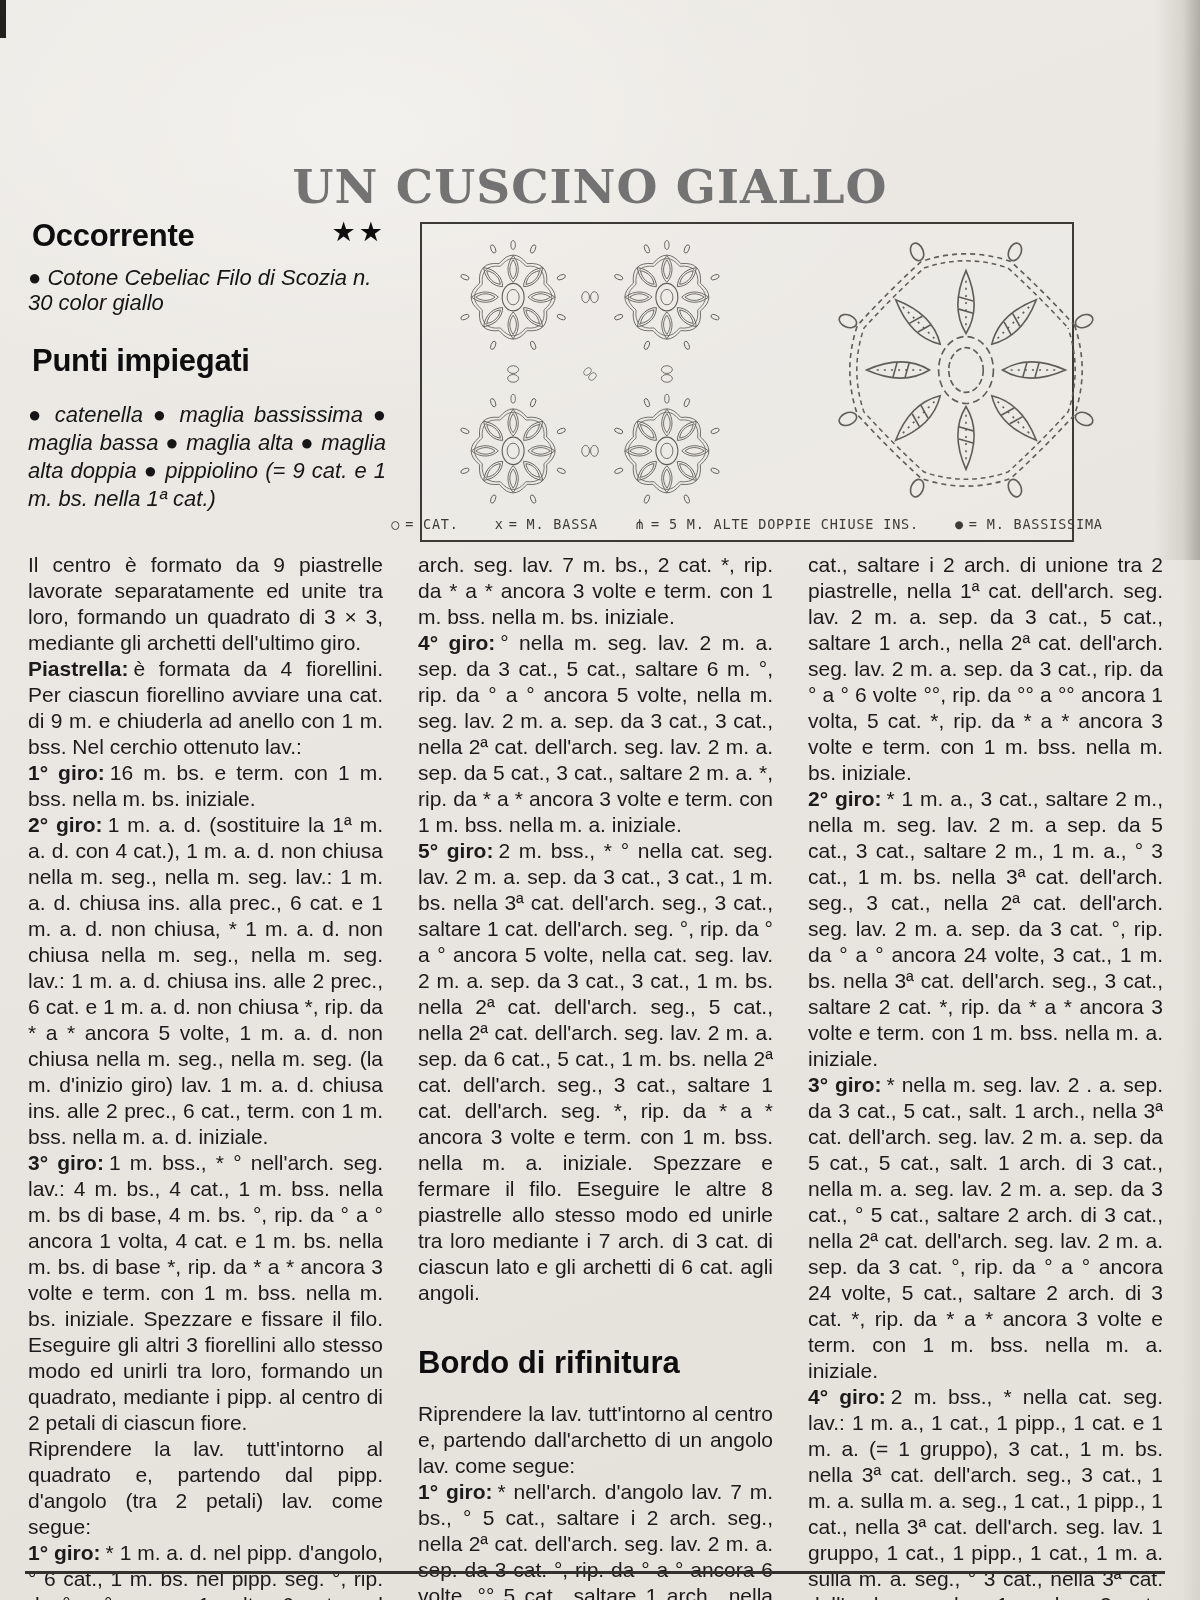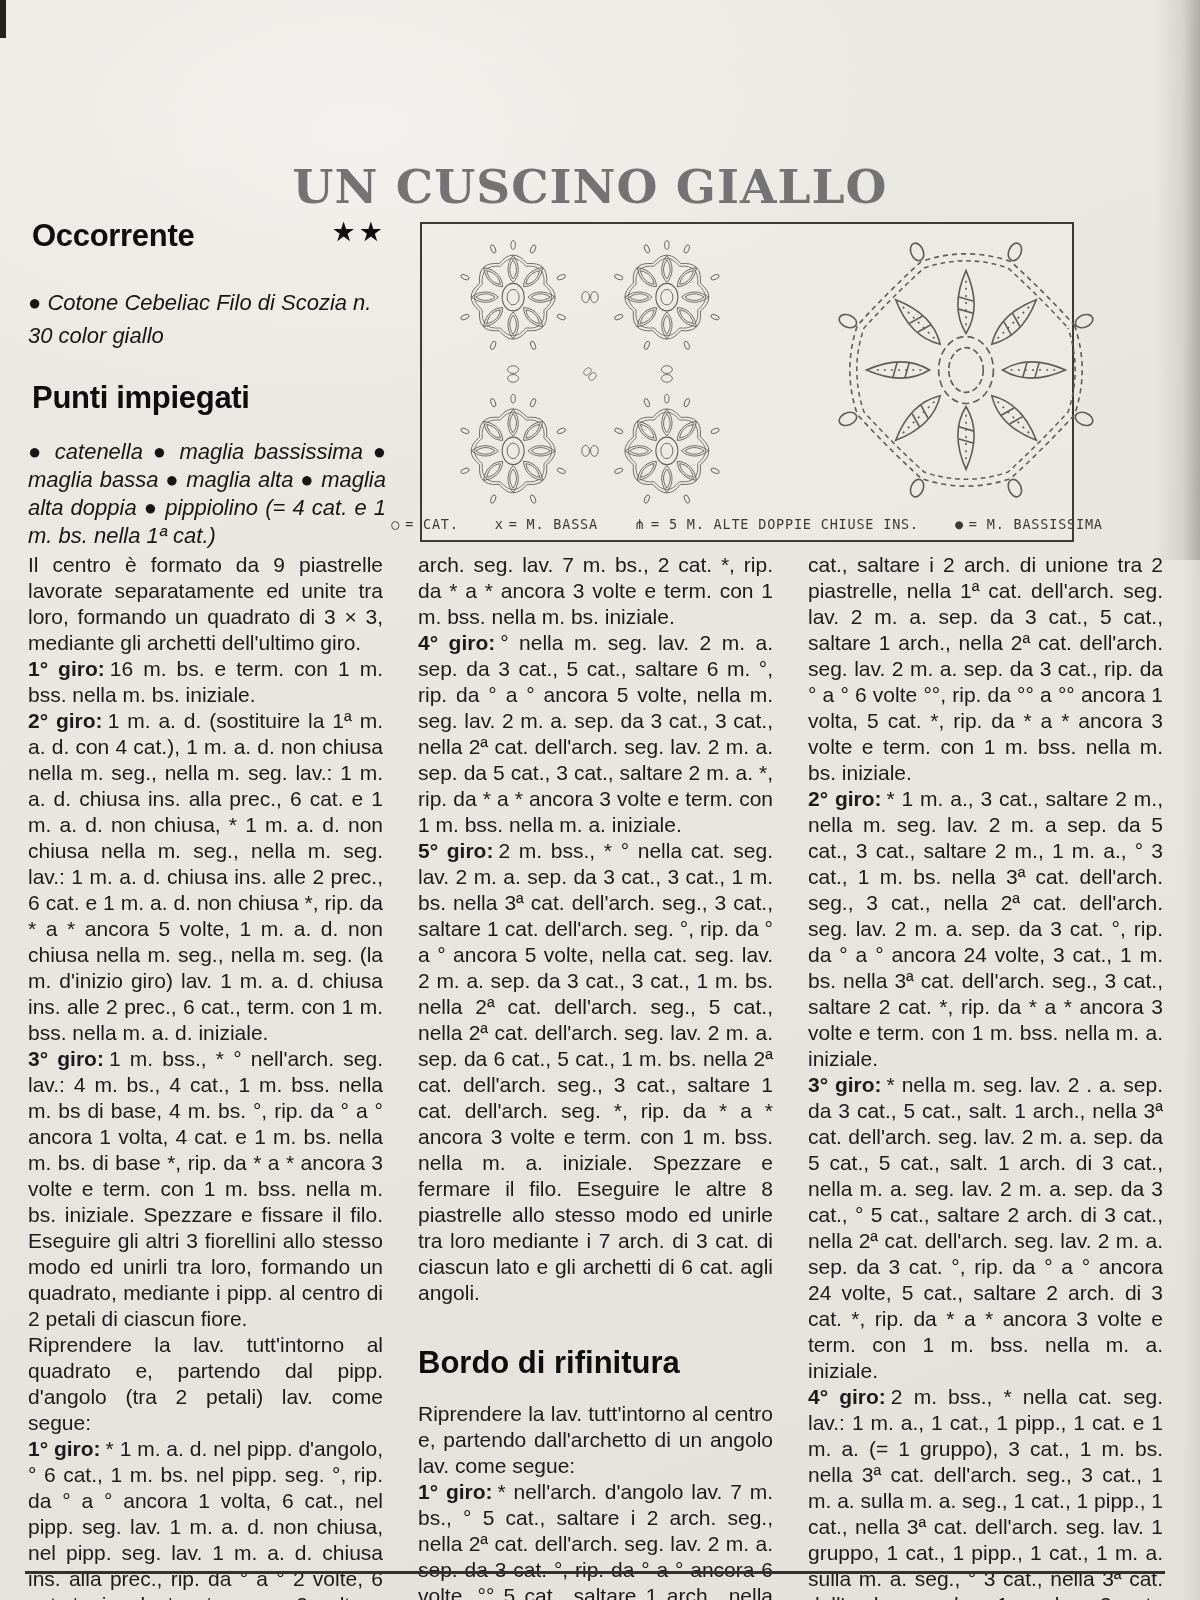--- a/index.html
+++ b/index.html
@@ -17,21 +17,21 @@
   .corner-mark{position:absolute;left:0;top:0;width:6px;height:38px;background:#23211e;}
 
   .page-title{position:absolute;top:128px;left:0;width:1180px;text-align:center;
     font-family:"DejaVu Serif",serif;font-weight:700;font-size:47px;letter-spacing:1px;color:#737373;}
 
   
   .intro{position:absolute;left:28px;top:214px;width:358px;}
   .h-big{font-size:31px;font-weight:bold;letter-spacing:-0.3px;margin:4px;color:#0e0e0e;}
   .occ-row{display:flex;justify-content:space-between;align-items:flex-start;}
   .stars{font-size:27px;letter-spacing:3px;color:#0e0e0e;padding-top:2px;}
-  .bullets{margin-top:28px;font-style:italic;font-size:22px;line-height:33px;}
+  .bullets{margin-top:7px;font-style:italic;font-size:22px;line-height:25px;}
   .bullets .b-item{margin:0;}
   .punti-head{margin-top:28px;}
   .punti-text{margin-top:22px;font-style:italic;font-size:22px;line-height:28px;text-align:justify;}
   .esec-head{margin-top:30px;}
 
   
   .diagram-box{position:absolute;left:420px;top:222px;width:654px;height:320px;
     border:2px solid #3c3a36;box-sizing:border-box;background:rgba(240,238,233,.45);}
   .tiles-svg{position:absolute;left:28px;top:10px;}
   .motif-svg{position:absolute;left:404px;top:6px;}
@@ -63,21 +63,21 @@
 
 <div class="intro">
   <div class="occ-row">
     <h2 class="h-big">Occorrente</h2>
     <span class="stars">★★</span>
   </div>
   <div class="bullets">
     <p class="b-item">● Cotone Cebeliac Filo di Scozia n. 30 color giallo</p>
   </div>
   <h2 class="h-big punti-head">Punti impiegati</h2>
-  <p class="punti-text">● catenella ●  maglia bassissima ●  maglia bassa ●  maglia alta ●  maglia alta doppia ●  pippiolino (= 4 cat. e 1 m. bs. nella 1ª cat.)</p>
+  <p class="punti-text">● catenella ●  maglia bassissima ●  maglia bassa ●  maglia alta ●  maglia alta doppia ●  pippiolino (= 9 cat. e 1 m. bs. nella 1ª cat.)</p>
 </div>
 
 <div class="diagram-box">
   <svg class="tiles-svg" viewBox="-115 -115 510 510" width="280" height="280" xmlns="http://www.w3.org/2000/svg">
     <defs>
       <g id="pet">
         <path class="ln1" d="M0,-27 C11,-38 14,-58 0,-76 C-14,-58 -11,-38 0,-27 Z"></path>
         <path class="ln1" d="M0,-33 C7,-42 9,-55 0,-68 C-9,-55 -7,-42 0,-33 Z" stroke-width="1"></path>
       </g>
       <g id="fl">
@@ -159,20 +159,21 @@
     <span><span class="sym">○</span><span>= CAT.</span></span>
     <span><span class="sym">x</span><span>= M. BASSA</span></span>
     <span><span class="sym">⋔</span><span>= 5 M. ALTE DOPPIE CHIUSE INS.</span></span>
     <span><span class="sym">●</span><span>= M. BASSISSIMA</span></span>
   </div>
 </div>
 
 <div class="cols">
   <div class="col">
     <p class="body-p"><b class="lead"></b><span>Il centro è formato da 9 piastrelle lavorate separatamente ed unite tra loro, formando un quadrato di 3 × 3, mediante gli archetti dell'ultimo giro.</span></p>
+    <p class="body-p"><b class="lead">Piastrella:</b><span>è formata da 4 fiorellini. Per ciascun fiorellino avviare una cat. di 9 m. e chiuderla ad anello con 1 m. bss. Nel cerchio ottenuto lav.:</span></p>
     <p class="body-p"><b class="lead">1° giro:</b><span>16 m. bs. e term. con 1 m. bss. nella m. bs. iniziale.</span></p>
     <p class="body-p"><b class="lead">2° giro:</b><span>1 m. a. d. (sostituire la 1ª m. a. d. con 4 cat.), 1 m. a. d. non chiusa nella m. seg., nella m. seg. lav.: 1 m. a. d. chiusa ins. alla prec., 6 cat. e 1 m. a. d. non chiusa, * 1 m. a. d. non chiusa nella m. seg., nella m. seg. lav.: 1 m. a. d. chiusa ins. alle 2 prec., 6 cat. e 1 m. a. d. non chiusa *, rip. da * a * ancora 5 volte, 1 m. a. d. non chiusa nella m. seg., nella m. seg. (la m. d'inizio giro) lav. 1 m. a. d. chiusa ins. alle 2 prec., 6 cat., term. con 1 m. bss. nella m. a. d. iniziale.</span></p>
     <p class="body-p"><b class="lead">3° giro:</b><span>1 m. bss., * ° nell'arch. seg. lav.: 4 m. bs., 4 cat., 1 m. bss. nella m. bs di base, 4 m. bs. °, rip. da ° a ° ancora 1 volta, 4 cat. e 1 m. bs. nella m. bs. di base *, rip. da * a * ancora 3 volte e term. con 1 m. bss. nella m. bs. iniziale. Spezzare e fissare il filo. Eseguire gli altri 3 fiorellini allo stesso modo ed unirli tra loro, formando un quadrato, mediante i pipp. al centro di 2 petali di ciascun fiore.</span></p>
     <p class="body-p"><b class="lead"></b><span>Riprendere la lav. tutt'intorno al quadrato e, partendo dal pipp. d'angolo (tra 2 petali) lav. come segue:</span></p>
     <p class="body-p"><b class="lead">1° giro:</b><span>* 1 m. a. d. nel pipp. d'angolo, ° 6 cat., 1 m. bs. nel pipp. seg. °, rip. da ° a ° ancora 1 volta, 6 cat., nel pipp. seg. lav. 1 m. a. d. non chiusa, nel pipp. seg. lav. 1 m. a. d. chiusa ins. alla prec., rip. da ° a ° 2 volte, 6 cat. *, rip. da * a * ancora 3 volte e term. con 1 m. bss. sulla m. a. d. iniziale.</span></p>
 
   </div>
 
   <div class="col">
     <p class="body-p"><b class="lead"></b><span>arch. seg. lav. 7 m. bs., 2 cat. *, rip. da * a * ancora 3 volte e term. con 1 m. bss. nella m. bs. iniziale.</span></p>

